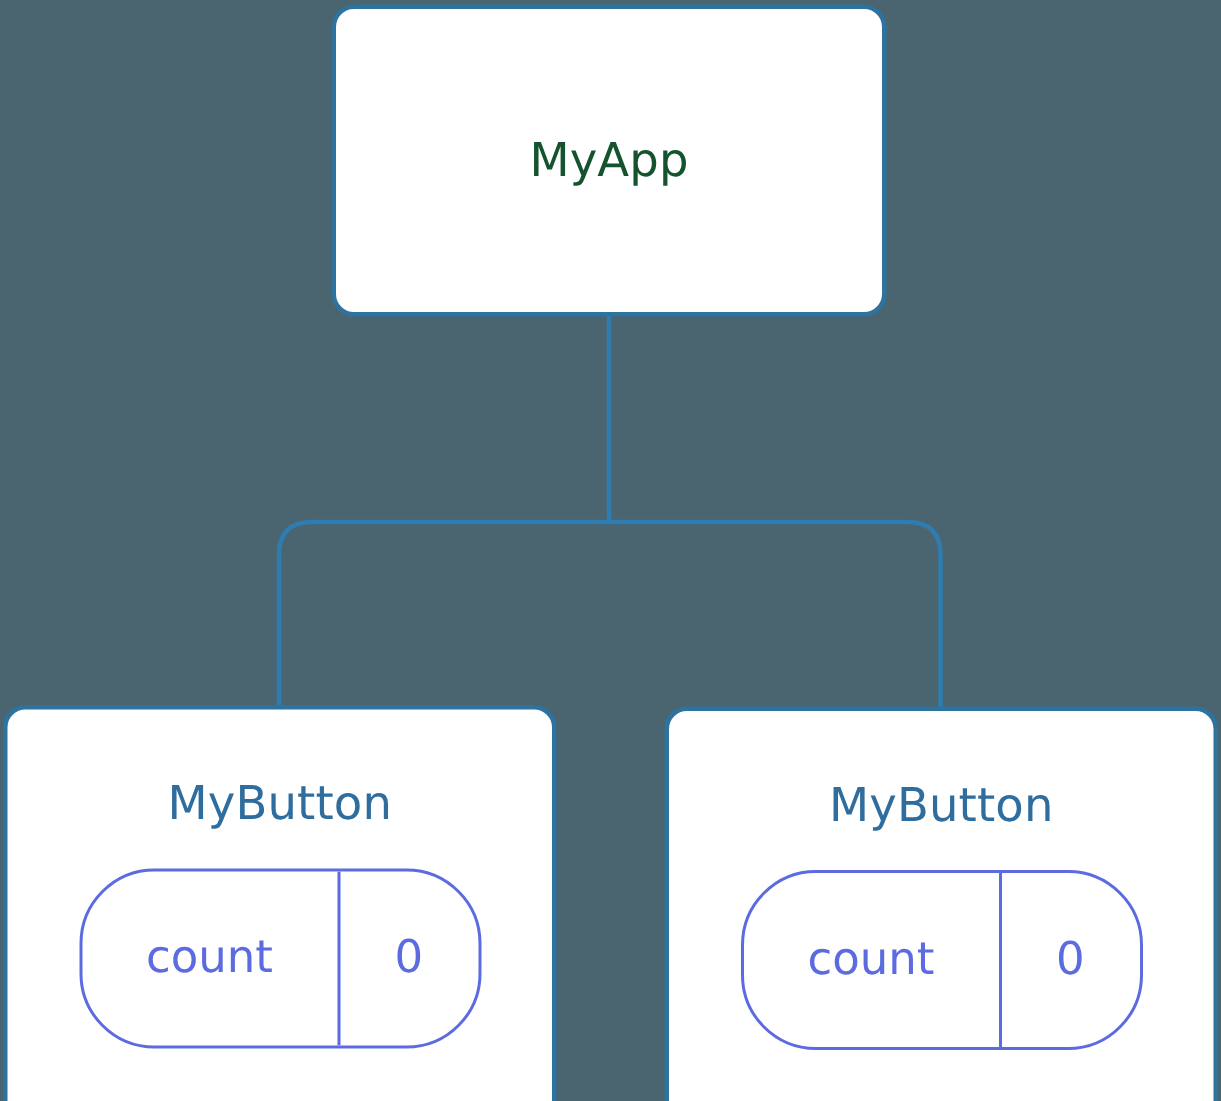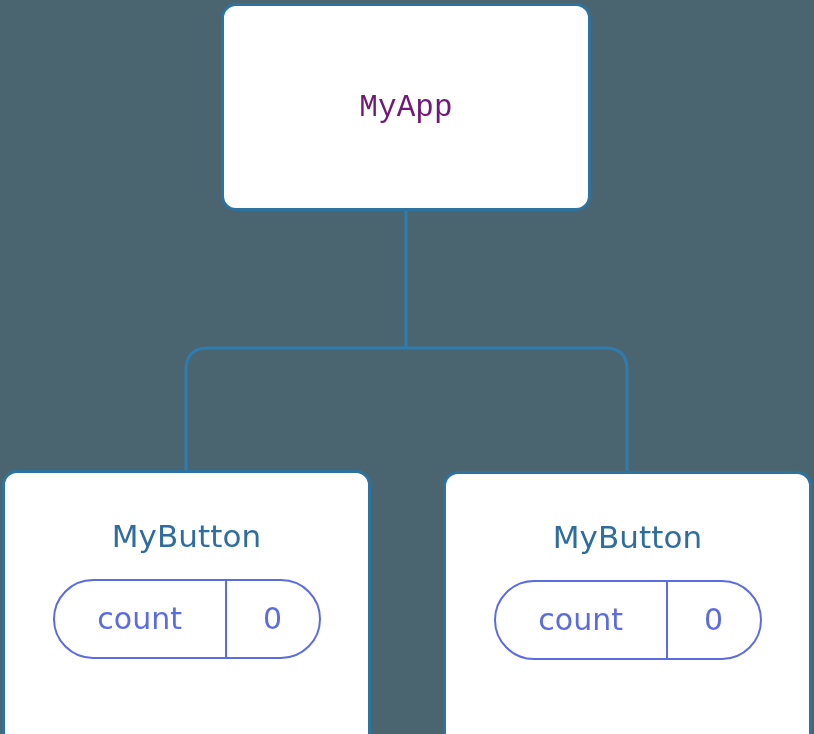--- a/index.html
+++ b/index.html
@@ -64,21 +64,21 @@
     width: 369px;
     height: 280px;
     justify-content: flex-start;
   }
   .child-title {
     margin-top: 48px;
   }
   .state-pill {
     margin-top: 27px;
     box-sizing: border-box;
-    height: 80px;
+    height: 120px;
     width: 268px;
     border-style: solid;
     border-width: 2px;
     border-radius: 50px;
     display: flex;
     flex-direction: row;
     align-items: stretch;
     overflow: hidden;
   }
   .pill-key,
@@ -104,21 +104,21 @@
 
 <div id="stage" style="background: rgb(74, 101, 112);">
 
   <svg id="edges" viewBox="0 0 814 734" width="814" height="734" xmlns="http://www.w3.org/2000/svg">
     <path d="M 406 207 L 406 348" fill="none" stroke="#2E7CB0" stroke-width="3"></path>
     <path d="M 406 348 L 208 348 Q 186 348 186 370 L 186 472" fill="none" stroke="#2E7CB0" stroke-width="3"></path>
     <path d="M 406 348 L 605 348 Q 627 348 627 370 L 627 473" fill="none" stroke="#2E7CB0" stroke-width="3"></path>
   </svg>
 
   <div class="node" id="node-myapp" style="background: rgb(255, 255, 255); border-color: rgb(46, 114, 160);">
-    <div class="node-label" style="color: #701a75; font-family: Liberation Mono, monospace;">MyApp</div>
+    <div class="node-label" style="color: #14532d;">MyApp</div>
   </div>
 
   <div class="node" id="node-mybutton-left" style="background: rgb(255, 255, 255); border-color: rgb(46, 114, 160);">
     <div class="node-label child-title" style="color: rgb(46, 109, 158);">MyButton</div>
     <div class="state-pill" style="border-color: rgb(92, 107, 224); color: rgb(92, 107, 224);">
       <div class="pill-key">count</div>
       <div class="pill-value" style="border-left-color: rgb(92, 107, 224);">0</div>
     </div>
   </div>
 

